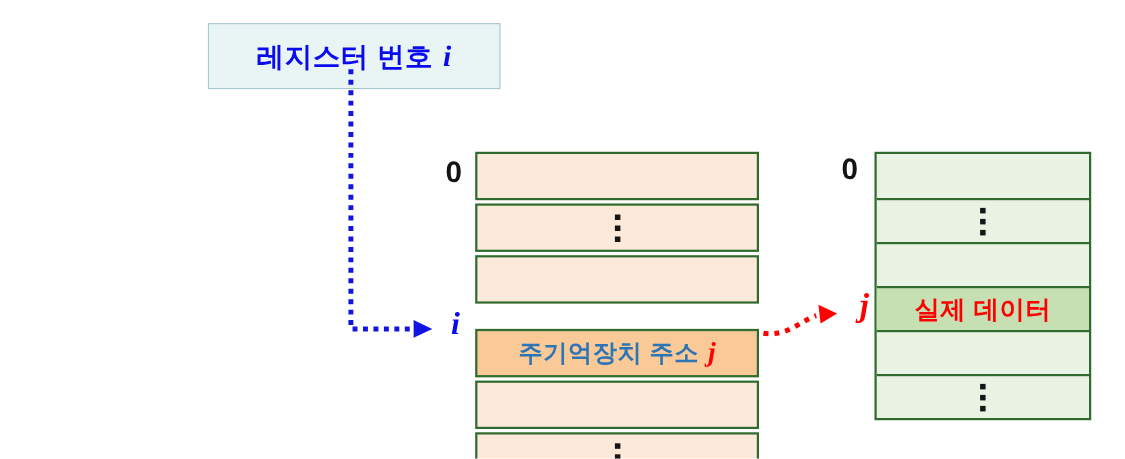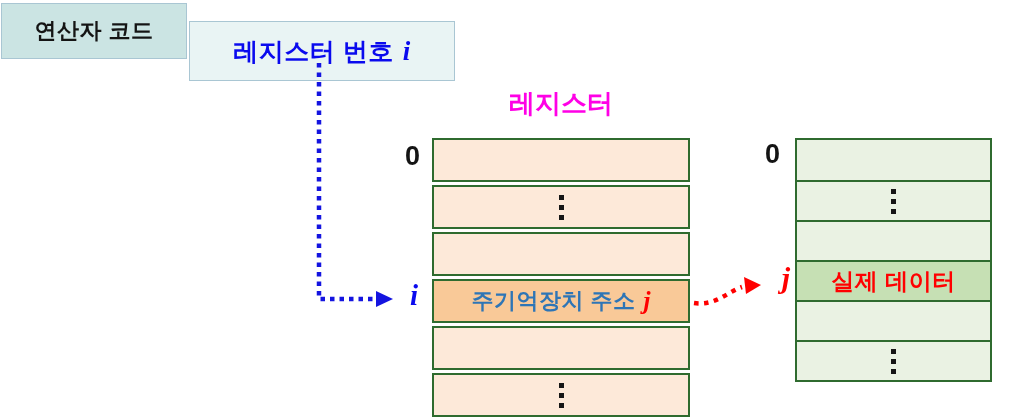--- a/index.html
+++ b/index.html
@@ -30,21 +30,21 @@
   .panel-title { position:absolute; text-align:center; font-weight:bold; font-size:26px; }
   #register-title { left:432px; top:86px; width:258px; color:var(--magenta,#FF00E6); }
   #memory-title   { left:795px; top:86px; width:218px; color:#141414; }
 
   .reg-table { position:absolute; left:432px; top:138px; width:258px;
     display:flex; flex-direction:column; gap:3px; }
   .reg-row { box-sizing:border-box; height:44px;
     background:var(--register-fill,#FDE9D9);
     border:2px solid var(--green-border,#2F6B2F);
     display:flex; align-items:center; justify-content:center; }
-  .reg-row.hl { background:var(--register-highlight,#F9C998); }
+  .reg-row.hl { background:var(--register-highlight,#F9C998);margin-top:20px; }
   .reg-row.hl .lbl { color:var(--cell-blue,#2E75B6); font-weight:bold; font-size:22px; letter-spacing:0.5px; }
   .reg-row.hl .var { color:var(--red,#FF0000); font-weight:bold; font-size:25px; margin-left:8px; }
 
   .mem-table { position:absolute; left:795px; top:138px; width:197px; box-sizing:border-box;
     border:2px solid var(--green-border,#2F6B2F); background:var(--memory-fill,#EAF2E3); }
   .mem-row { box-sizing:border-box; height:40px;
     border-top:2px solid var(--green-border,#2F6B2F);
     display:flex; align-items:center; justify-content:center; }
   .mem-row:first-child { border-top:none; }
   .mem-row.hl { background:var(--memory-highlight,#C6E0B4);
@@ -61,29 +61,25 @@
   #mem-index-j { left:746px; top:260px; width:44px; color:var(--red,#FF0000);
     font-family:"Liberation Serif",serif; font-style:italic; font-size:30px; }
 
   svg.arrows { position:absolute; left:0; top:0; width:1023px; height:417px; pointer-events:none; }
 </style>
 </head>
 <body>
 
 <div class="stage">
 
-  <div class="box" id="opcode-box">
-    <span>연산자 코드</span>
-  </div>
   <div class="box" id="operand-box">
     <span>레지스터 번호</span>
     <span class="var">i</span>
   </div>
 
-  <div class="panel-title" id="register-title">레지스터</div>
 
   <div class="index-label" id="reg-index-0">0</div>
   <div class="index-label var" id="reg-index-i">i</div>
   <div class="index-label" id="mem-index-0">0</div>
   <div class="index-label var" id="mem-index-j">j</div>
 
   <div class="reg-table">
     <div class="reg-row"></div>
     <div class="reg-row">
       <span class="vdots">

